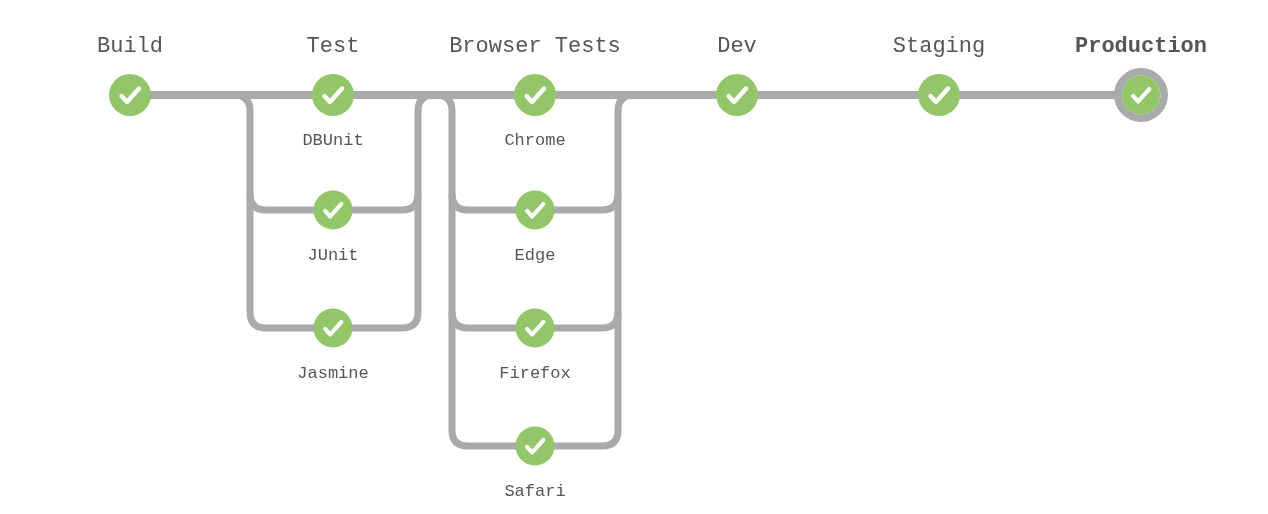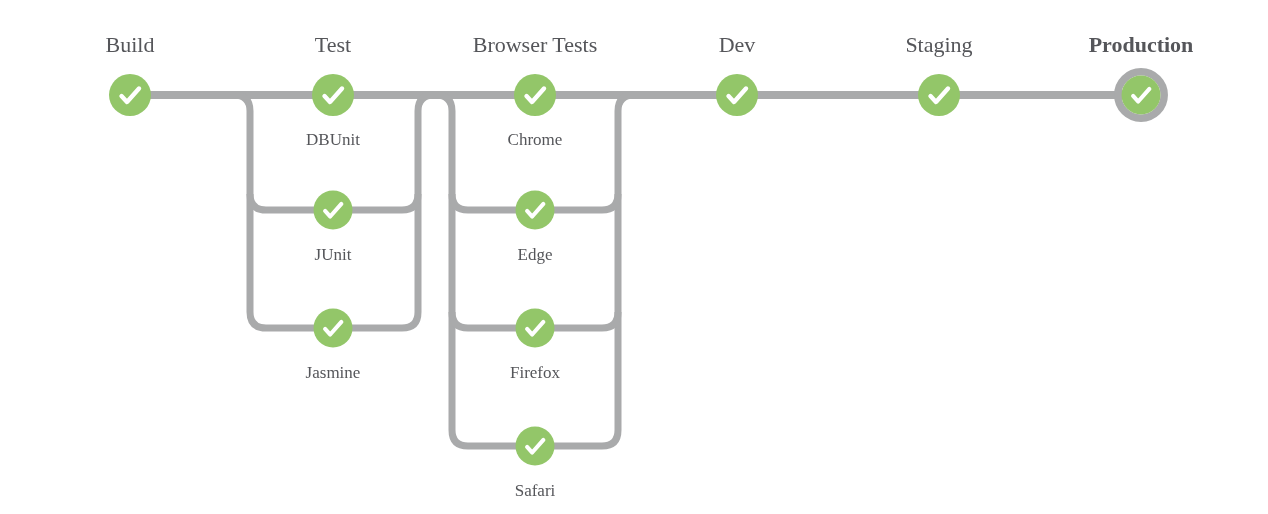--- a/index.html
+++ b/index.html
@@ -7,21 +7,21 @@
     --line:#A9AAAB;
     --text:#55565A;
     --bg:#FFFFFF;
   }
   html,body{margin:0;padding:0;background:var(--bg);}
   .canvas{
     position:relative;
     width:1208px;height:514px;
     background:var(--bg);
     overflow:hidden;
-    font-family:Liberation Serif, serif;
+    font-family:Liberation Mono, monospace;
   }
   svg{display:block;}
   .rail{stroke:var(--line);fill:none;}
   .rail-main{stroke-width:8;}
   .rail-branch{stroke-width:7;}
   circle.node{fill:var(--green);stroke:none;}
   .ring{fill:none;stroke:var(--line);stroke-width:7.5;}
   .check{stroke:#FFFFFF;stroke-width:4.4;fill:none;stroke-linecap:round;stroke-linejoin:round;}
   text{fill:var(--text);}
   .stage-label{font-size:22px;text-anchor:middle;}

